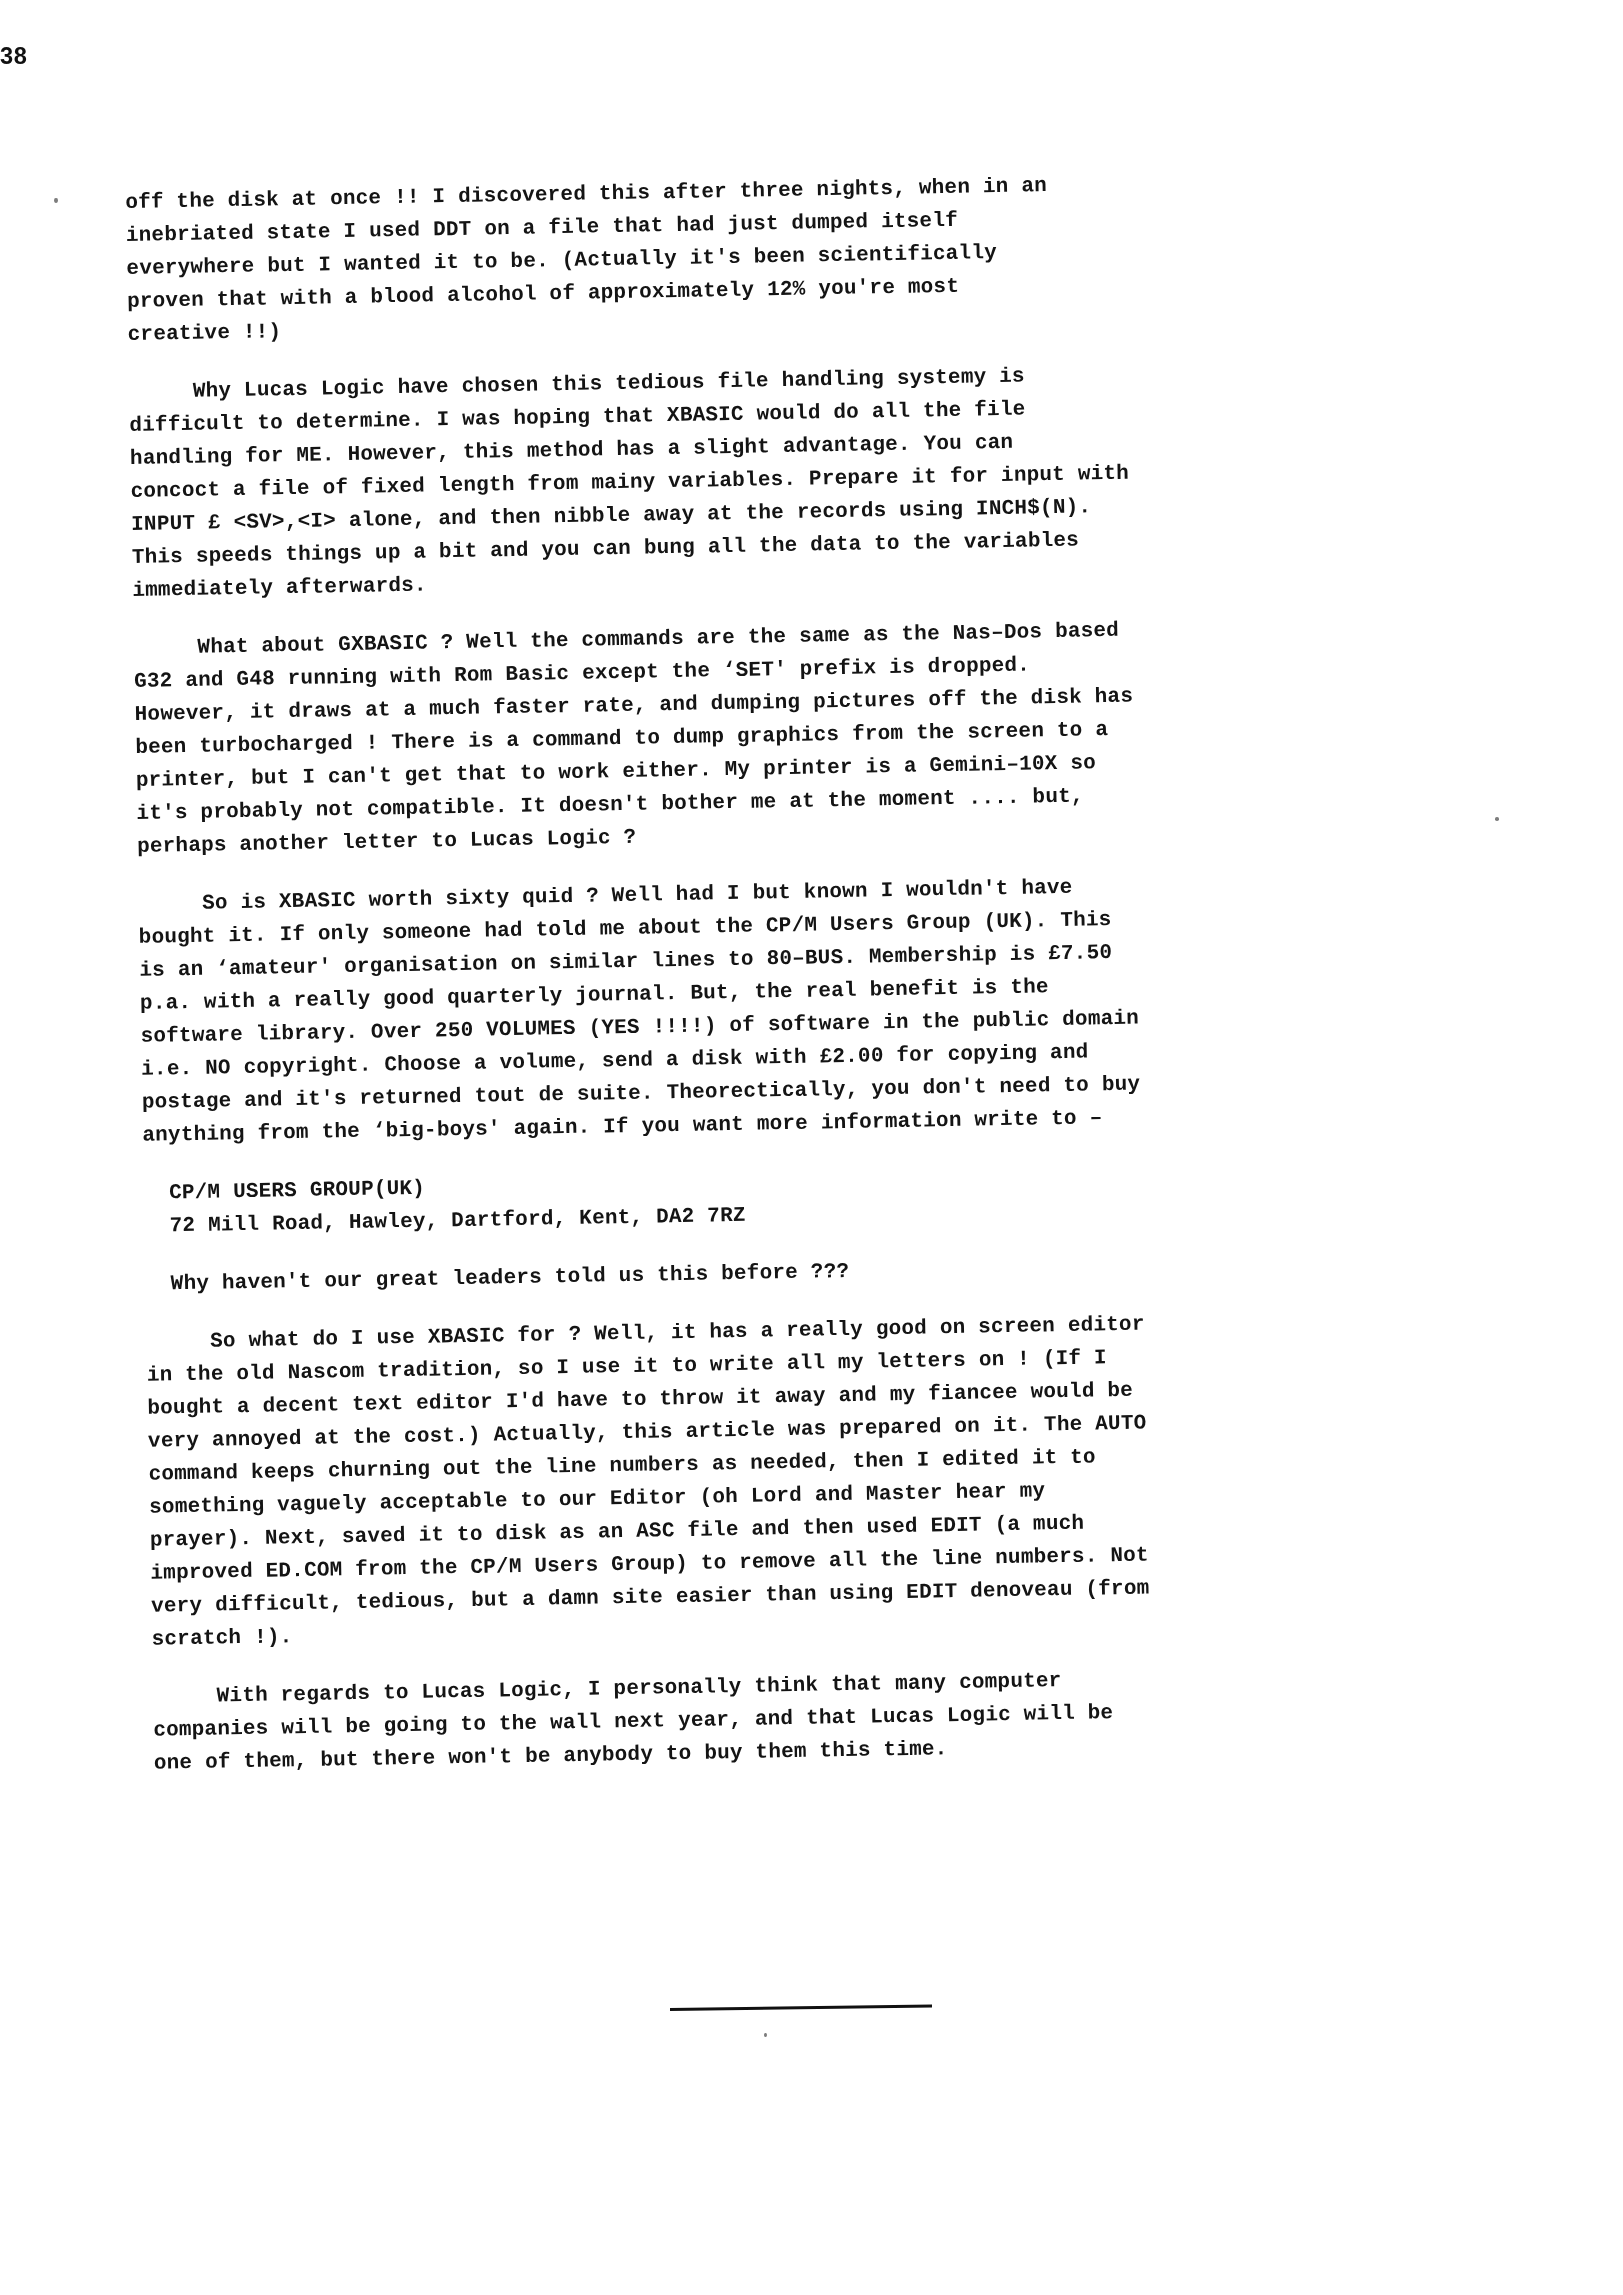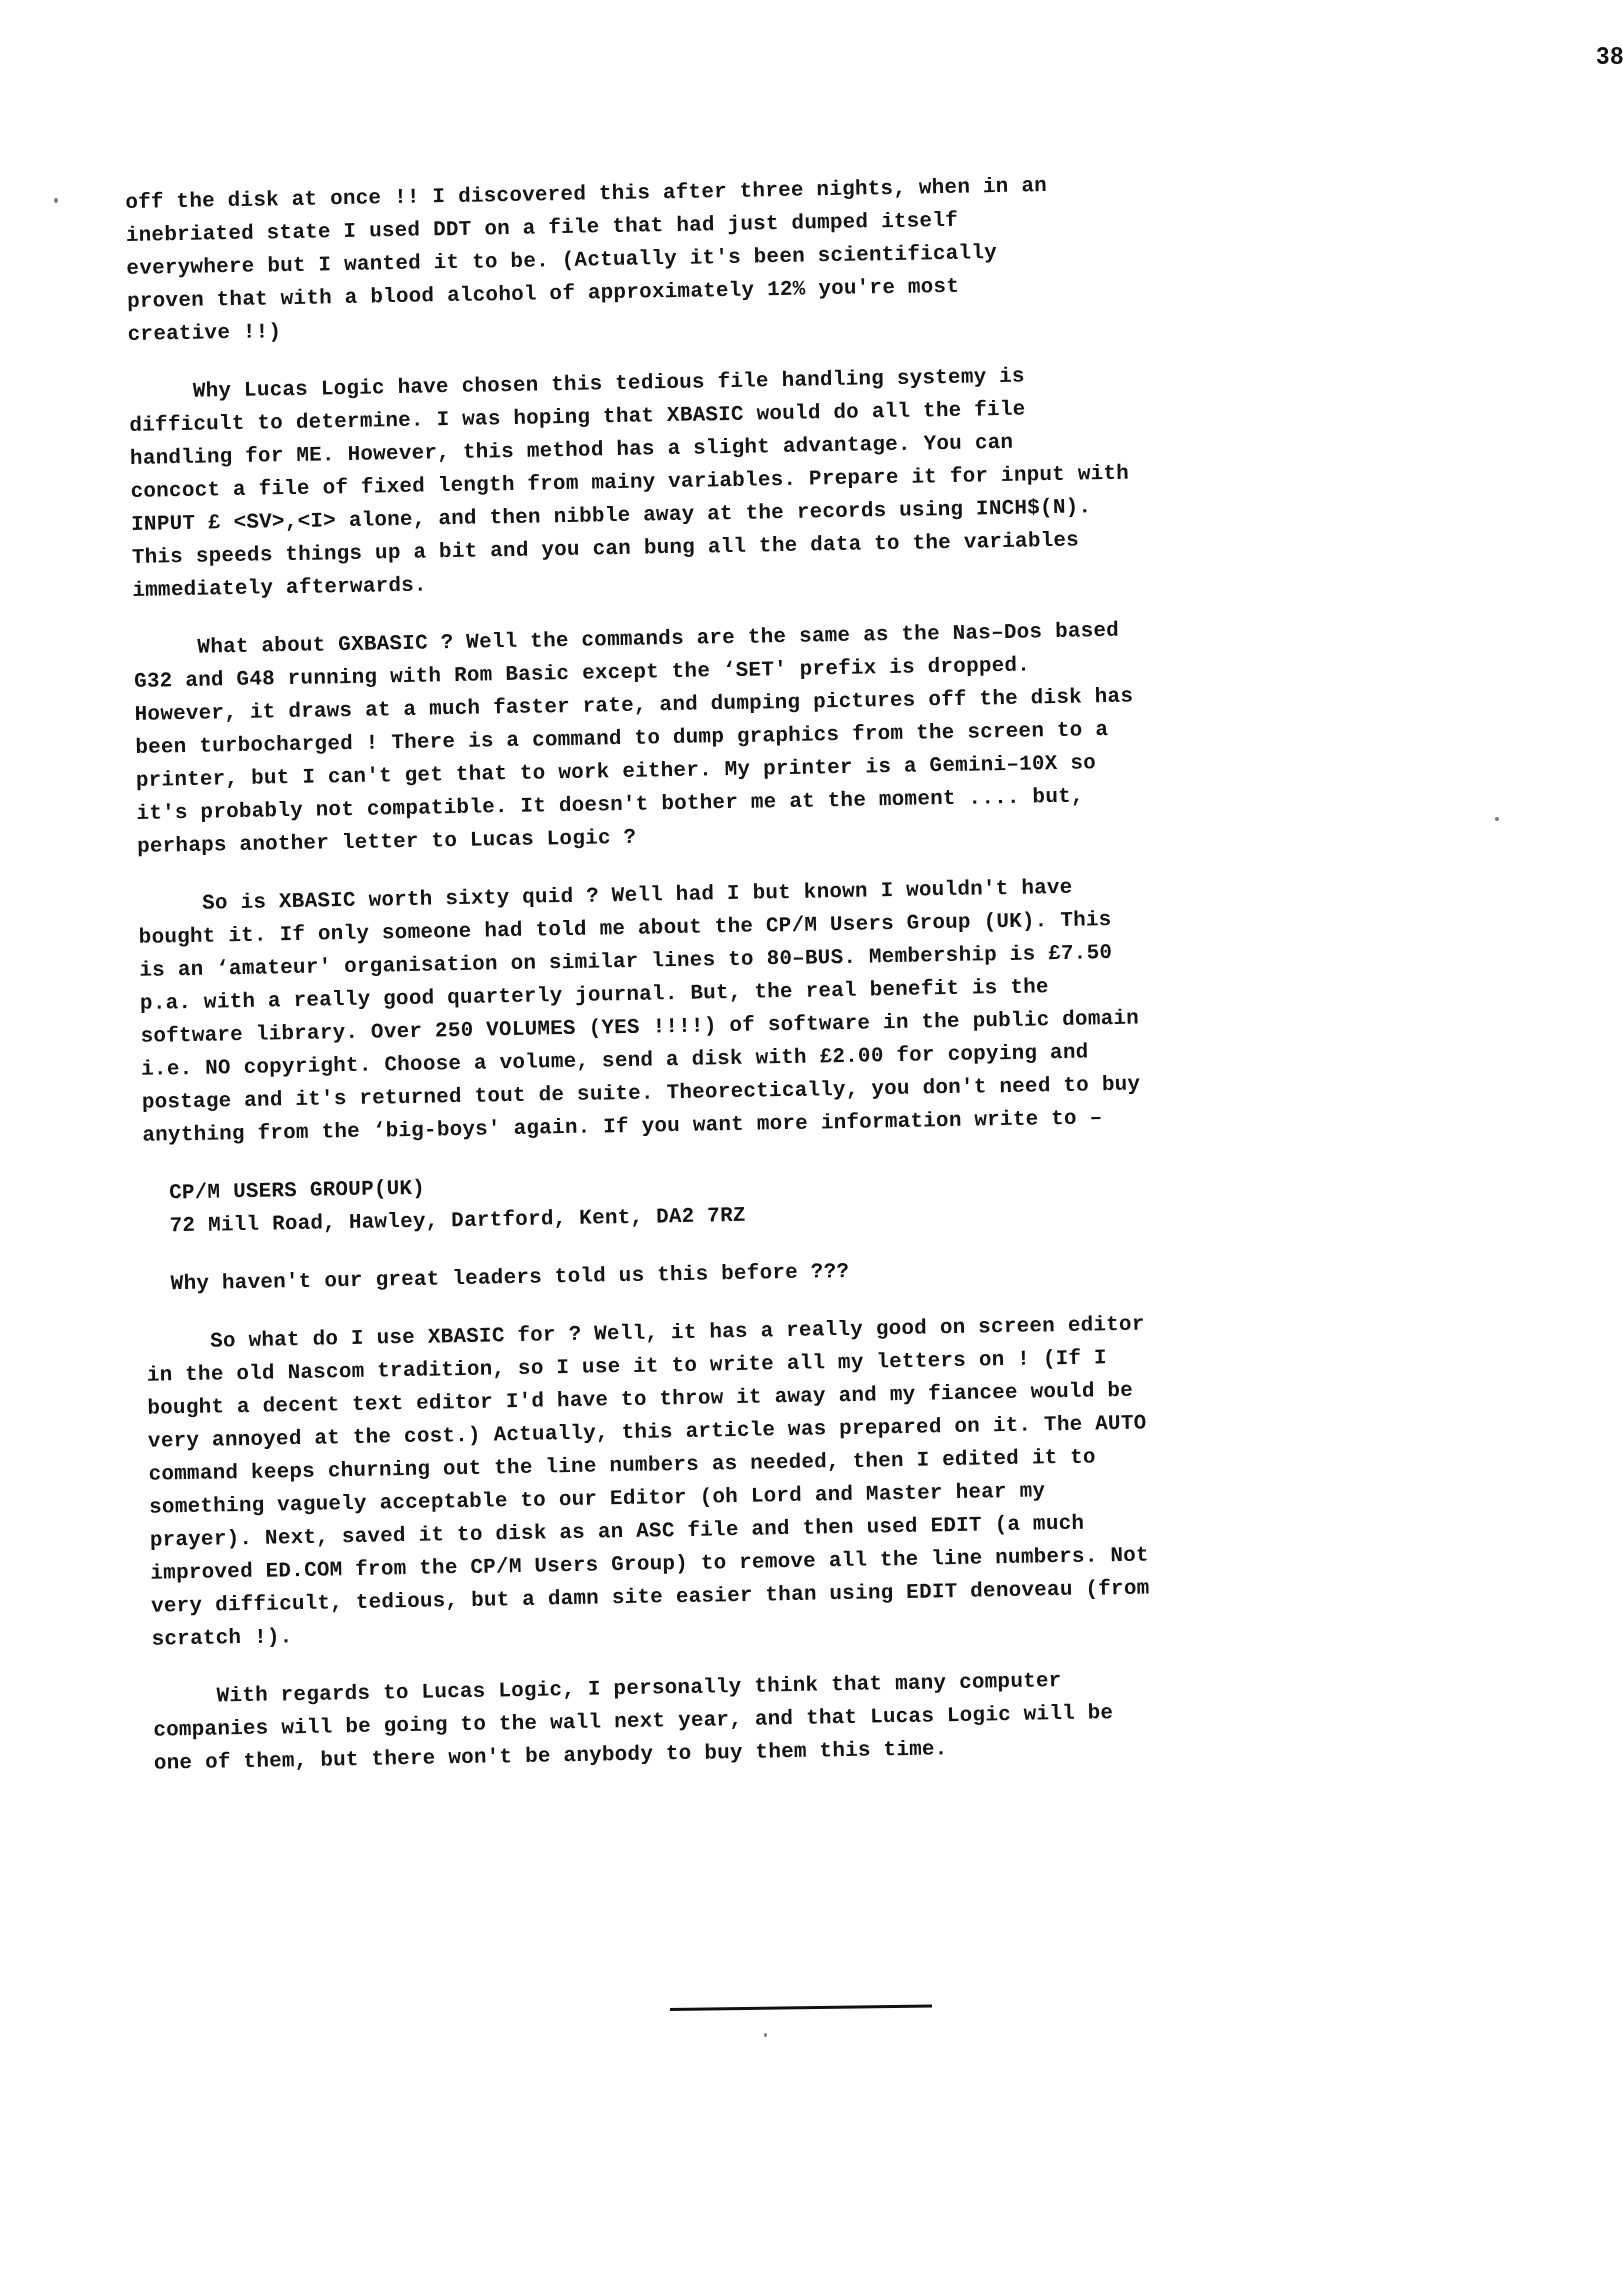--- a/index.html
+++ b/index.html
@@ -23,21 +23,21 @@
     inset: 0;
     background: #ffffff;
   }
 
   
   #page-number {
     position: absolute;
     top: 43px;
     left: 0;
     width: 1624px;
-    text-align: right;
+    text-align: left;
     font-family: "Liberation Sans", sans-serif;
     font-weight: bold;
     font-size: 23.6px;
     letter-spacing: 0.7px;
     color: #111111;
   }
 
   
   #typescript {
     position: absolute;

